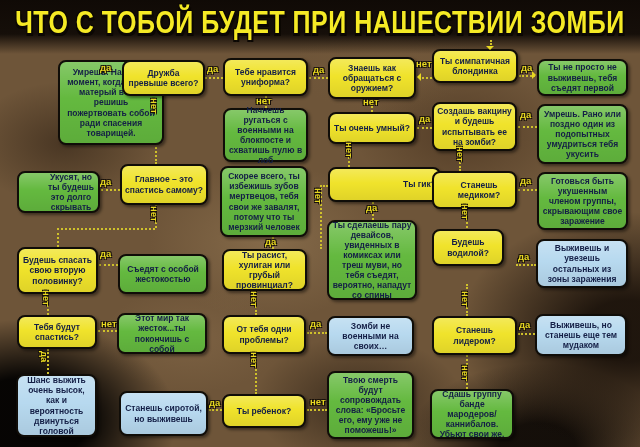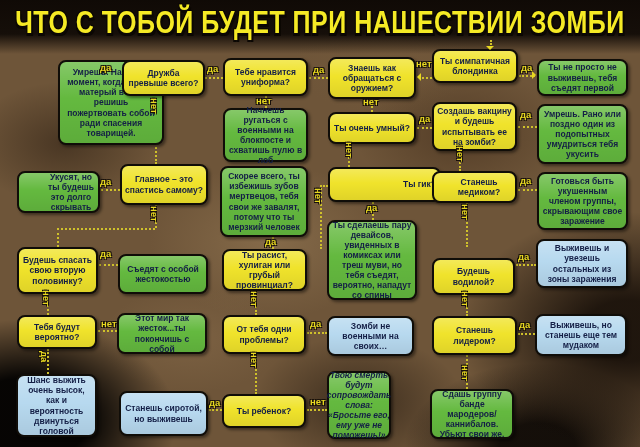--- a/index.html
+++ b/index.html
@@ -125,46 +125,46 @@
       </div>
       <div class="node question" style="left: 120px; top: 164px; width: 88px; height: 41px;">
         <span>Главное – это спастись самому?</span>
       </div>
       <div class="node death" style="left: 220px; top: 166px; width: 88px; height: 71px;">
         <span>Скорее всего, ты избежишь зубов мертвецов, тебя свои же завалят, потому что ты мерзкий человек</span>
       </div>
       <div class="node question" style="left: 328px; top: 167px; width: 113px; height: 35px; justify-content: flex-end;">
         <span>Ты гик?</span>
       </div>
-      <div class="node question" style="left: 432px; top: 171px; width: 85px; height: 32px; padding-left: 12px;">
+      <div class="node question" style="left: 432px; top: 171px; width: 85px; height: 38px; padding-left: 12px;">
         <span>Станешь медиком?</span>
       </div>
       <div class="node death" style="left: 537px; top: 172px; width: 91px; height: 58px;">
         <span>Готовься быть укушенным членом группы, скрывающим свое заражение</span>
       </div>
       <div class="node question" style="left: 17px; top: 247px; width: 81px; height: 47px;">
         <span>Будешь спасать свою вторую половинку?</span>
       </div>
       <div class="node death" style="left: 118px; top: 254px; width: 90px; height: 40px;">
         <span>Съедят с особой жестокостью</span>
       </div>
       <div class="node question" style="left: 222px; top: 249px; width: 85px; height: 42px;">
         <span>Ты расист, хулиган или грубый провинциал?</span>
       </div>
       <div class="node death" style="left: 327px; top: 220px; width: 90px; height: 80px;">
         <span>Ты сделаешь пару девайсов, увиденных в комиксах или треш муви, но тебя съедят, вероятно, нападут со спины</span>
       </div>
-      <div class="node question" style="left: 432px; top: 258px; width: 83px; height: 37px; align-items: center;">
+      <div class="node question" style="left: 432px; top: 229px; width: 72px; height: 37px; align-items: center;">
         <span>Будешь водилой?</span>
       </div>
       <div class="node survive" style="left: 536px; top: 239px; width: 92px; height: 49px;">
         <span>Выживешь и увезешь остальных из зоны заражения</span>
       </div>
       <div class="node question" style="left: 17px; top: 315px; width: 80px; height: 34px;">
-        <span>Тебя будут вероятно?</span>
+        <span>Тебя будут спастись?</span>
       </div>
       <div class="node death" style="left: 117px; top: 313px; width: 90px; height: 41px;">
         <span>Этот мир так жесток...ты покончишь с собой</span>
       </div>
       <div class="node question" style="left: 222px; top: 315px; width: 84px; height: 39px;">
         <span>От тебя одни проблемы?</span>
       </div>
       <div class="node survive" style="left: 327px; top: 316px; width: 87px; height: 40px;">
         <span>Зомби не военными на своих…</span>
       </div>
@@ -176,21 +176,21 @@
       </div>
       <div class="node survive" style="left: 16px; top: 374px; width: 81px; height: 63px;">
         <span>Шанс выжить очень высок, как и вероятность двинуться головой</span>
       </div>
       <div class="node survive" style="left: 119px; top: 391px; width: 89px; height: 45px;">
         <span>Станешь сиротой, но выживешь</span>
       </div>
       <div class="node question" style="left: 222px; top: 394px; width: 84px; height: 34px;">
         <span>Ты ребенок?</span>
       </div>
-      <div class="node death" style="left: 327px; top: 371px; width: 64px; height: 68px; font-style: italic;">
+      <div class="node death" style="left: 327px; top: 371px; width: 87px; height: 68px;">
         <span>Твою смерть будут сопровождать слова: «Бросьте его, ему уже не поможешь!»</span>
       </div>
       <div class="node death" style="left: 430px; top: 389px; width: 84px; height: 50px;">
         <span>Сдашь группу банде мародеров/каннибалов. Убьют свои же.</span>
       </div>
       <div class="edge-label" style="left: 100px; top: 63px;">да</div>
       <div class="edge-label" style="left: 207px; top: 64px;">да</div>
       <div class="edge-label" style="left: 313px; top: 65px;">да</div>
       <div class="edge-label" style="left: 416px; top: 59px;">нет</div>
       <div class="edge-label" style="left: 521px; top: 63px;">да</div>

